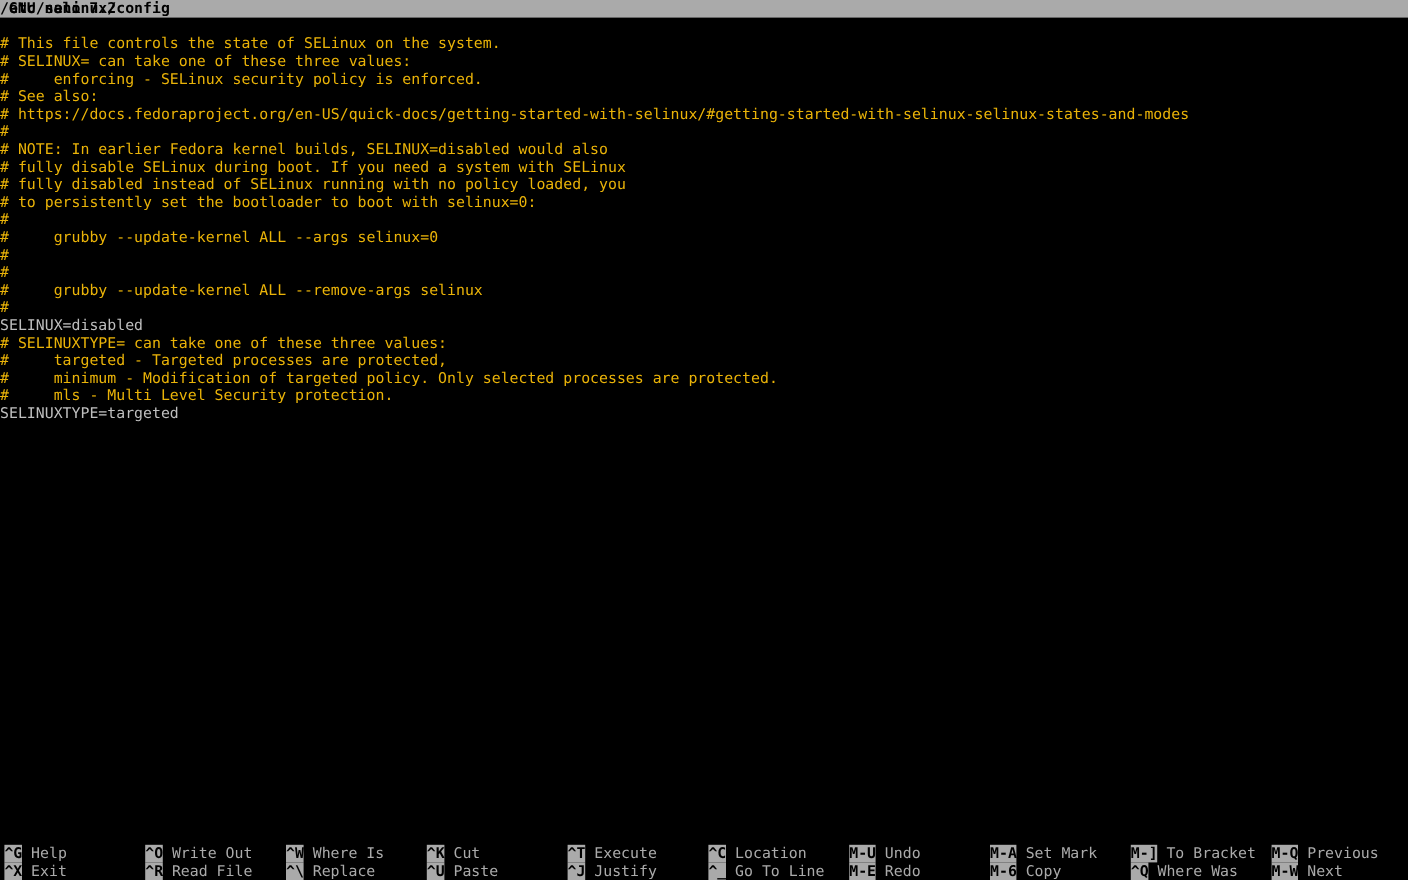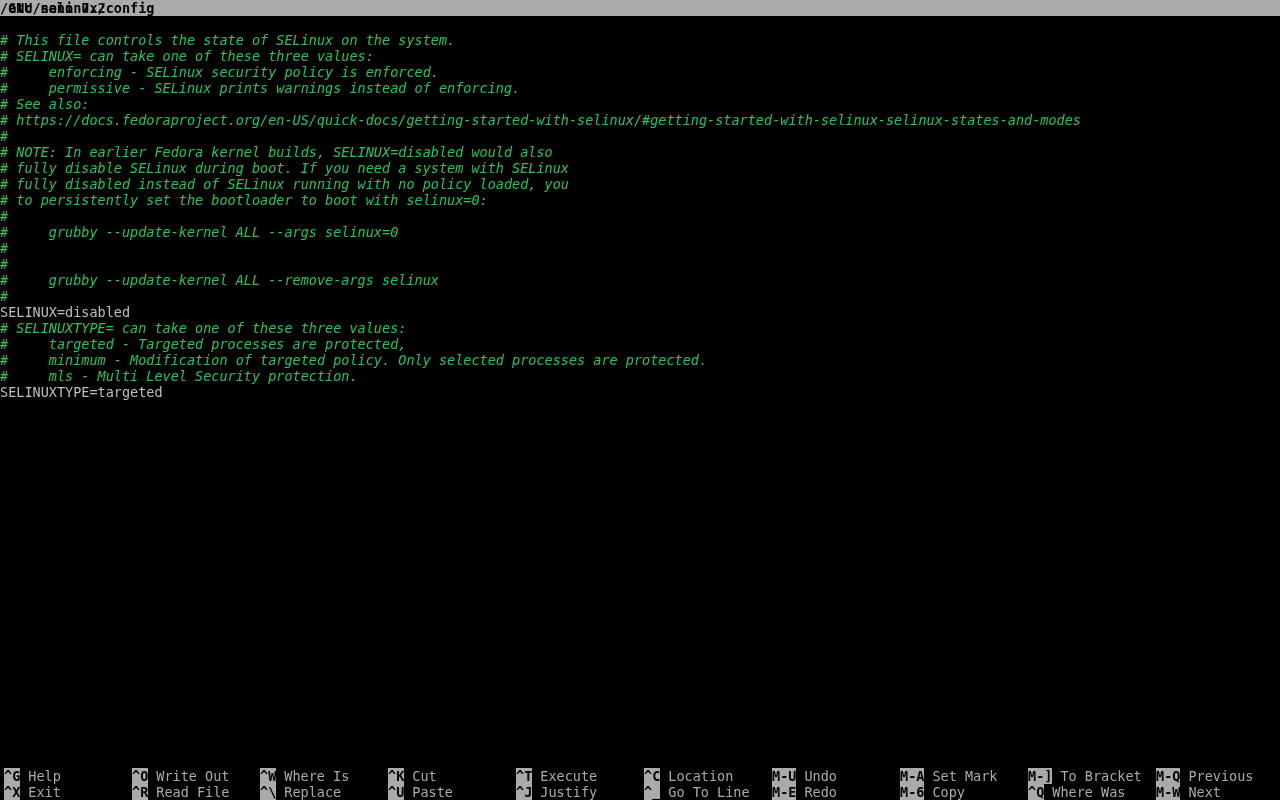--- a/index.html
+++ b/index.html
@@ -58,21 +58,21 @@
     width: 1280px;
     height: 736px;
     background: #000000;
   }
   .line {
     height: 16px;
     line-height: 16px;
     white-space: pre;
     padding-left: 0px;
   }
-  .line.comment { color: #22c55e; font-style: italic; }
+  .line.comment { color: #eab308; }
   .line.setting { color: #bfbfbf; }
 
   
   .helpbar {
     position: absolute;
     left: 0;
     top: 768px;
     width: 1280px;
     height: 32px;
     background: #000000;
@@ -120,21 +120,20 @@
 
   <div class="titlebar">
     <span class="tb-cell tb-version">GNU nano 7.2</span>
     <span class="tb-cell tb-filename">/etc/selinux/config</span>
   </div>
 
   <div class="editor" id="editor-area">
       <div class="line comment"># This file controls the state of SELinux on the system.</div>
       <div class="line comment"># SELINUX= can take one of these three values:</div>
       <div class="line comment">#     enforcing - SELinux security policy is enforced.</div>
-      <div class="line comment">#     permissive - SELinux prints warnings instead of enforcing.</div>
       <div class="line comment"># See also:</div>
       <div class="line comment"># https://docs.fedoraproject.org/en-US/quick-docs/getting-started-with-selinux/#getting-started-with-selinux-selinux-states-and-modes</div>
       <div class="line comment">#</div>
       <div class="line comment"># NOTE: In earlier Fedora kernel builds, SELINUX=disabled would also</div>
       <div class="line comment"># fully disable SELinux during boot. If you need a system with SELinux</div>
       <div class="line comment"># fully disabled instead of SELinux running with no policy loaded, you</div>
       <div class="line comment"># to persistently set the bootloader to boot with selinux=0:</div>
       <div class="line comment">#</div>
       <div class="line comment">#     grubby --update-kernel ALL --args selinux=0</div>
       <div class="line comment">#</div>

